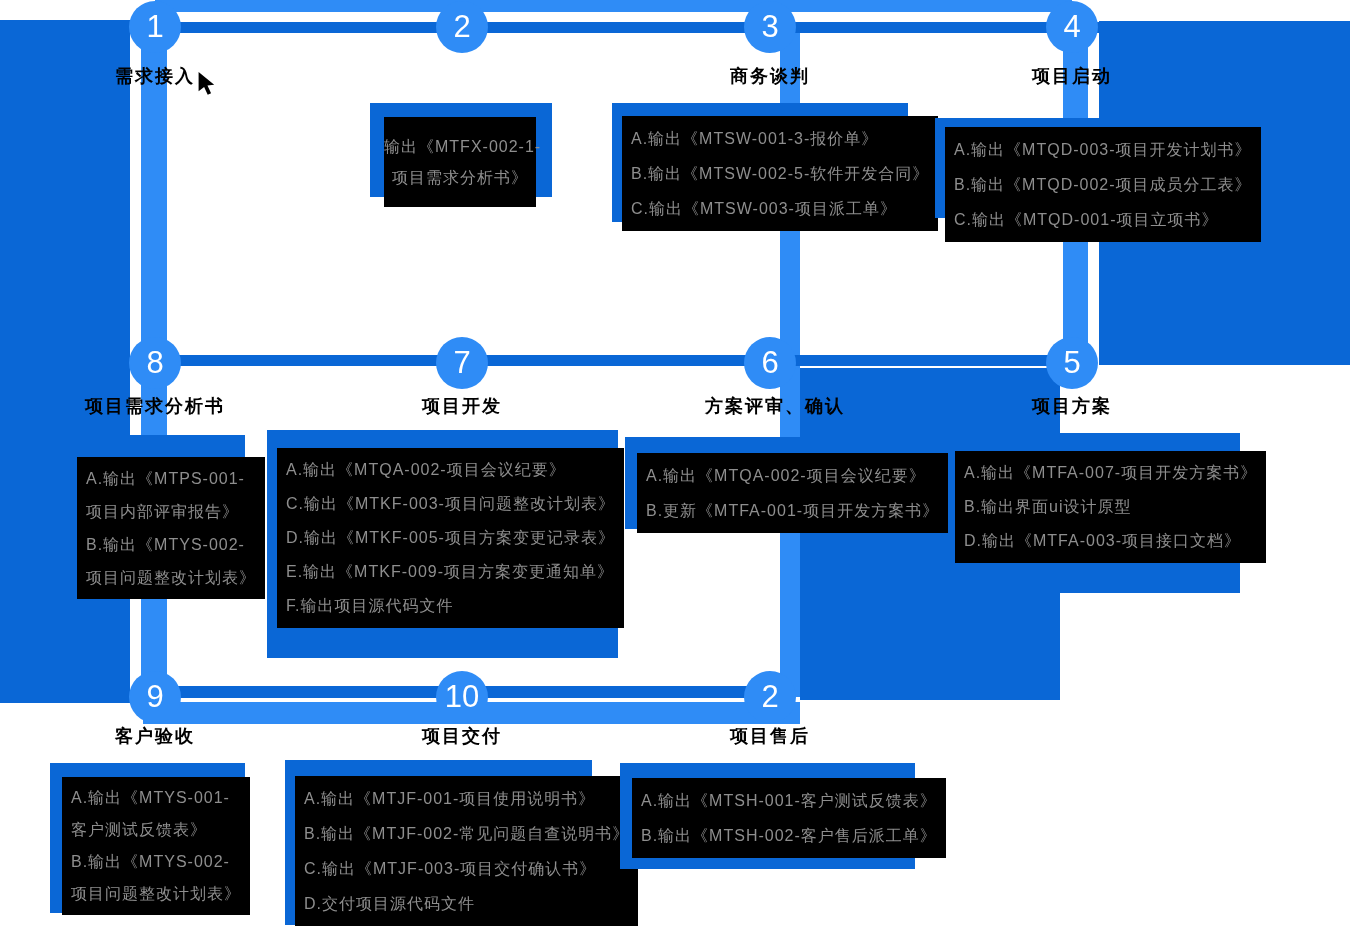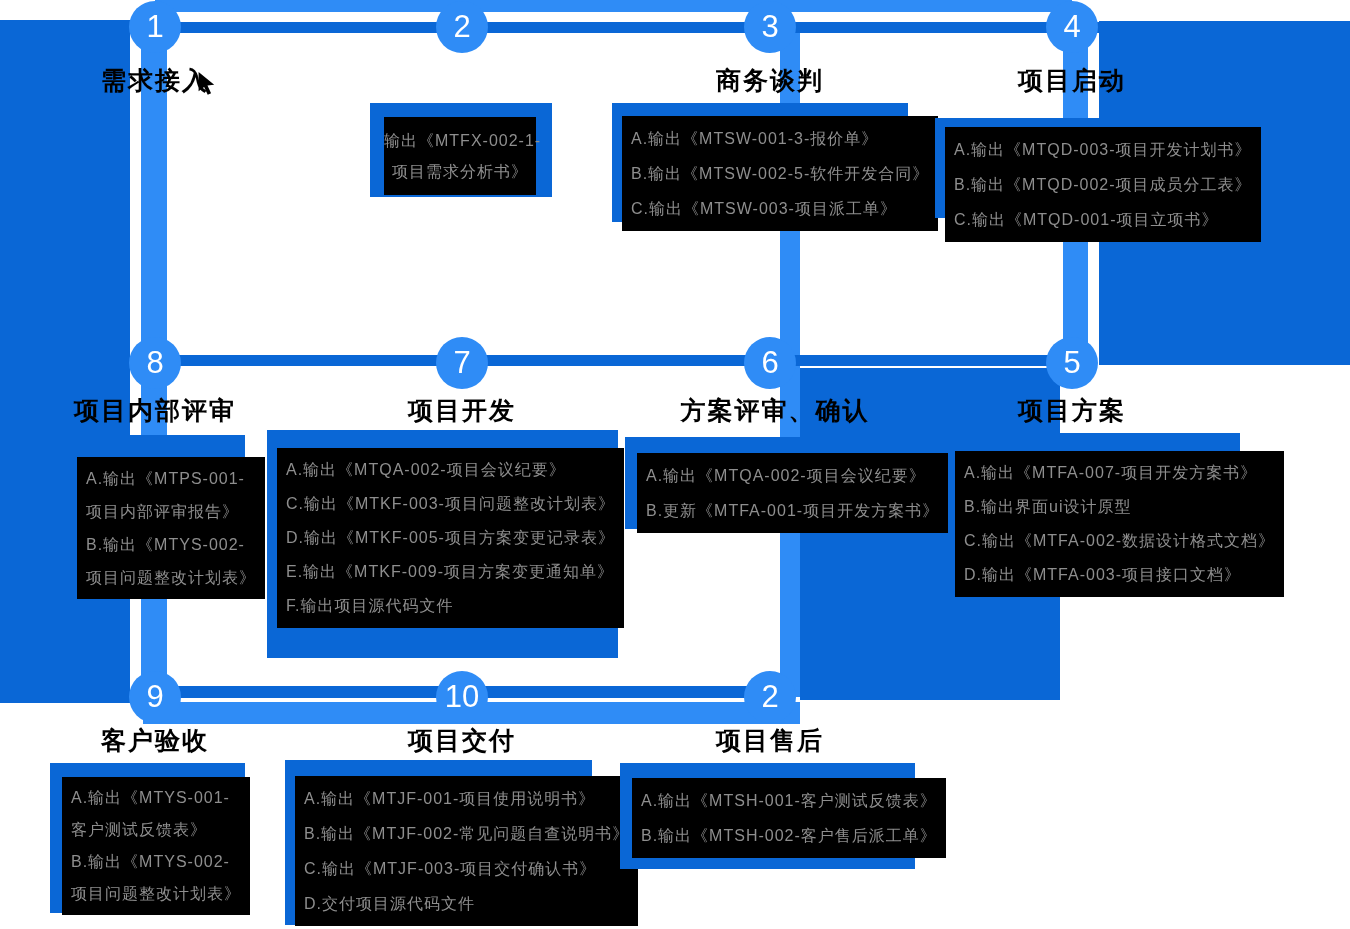--- a/index.html
+++ b/index.html
@@ -11,21 +11,21 @@
   .dark  { background:#0A67D6; }
   .light { background:#2F8CF6; }
   .z1 { z-index:1; } .z2 { z-index:2; } .z3 { z-index:3; }
   .panel { position:absolute; background:#0A67D6; z-index:4; }
   .bbox  {
     position:absolute; background:#000000; z-index:5;
     color:#8E8E8E; font-size:16px; letter-spacing:1px; padding:5px 9px;
   }
   .bbox div { white-space:nowrap; }
   .title {
-    position:absolute; color:#000000; font-size:25px; font-weight:bold;
+    position:absolute; color:#000000; font-size:18px; font-weight:bold;
     text-align:center; z-index:6; letter-spacing:2px; white-space:nowrap;
   }
   .circle {
     position:absolute; width:52px; height:52px; border-radius:50%;
     background:#2F8CF6; color:#ffffff; display:flex; align-items:center;
     justify-content:center; font-size:31px; z-index:7;
   }
   .cursor { position:absolute; z-index:8; }
 </style>
 </head>
@@ -46,33 +46,33 @@
   <div class="rect dark z3" style="left:155px;top:355px;width:917px;height:11px"></div>
   <div class="rect dark z3" style="left:155px;top:686px;width:615px;height:12px"></div>
   <div class="rect light z3" style="left:143px;top:702px;width:657px;height:22px"></div>
 
   <div class="title" style="left:55px;top:64px;width:200px">需求接入</div>
   <div class="title" style="left:670px;top:64px;width:200px">商务谈判</div>
   <div class="title" style="left:972px;top:64px;width:200px">项目启动</div>
   <div class="title" style="left:972px;top:394px;width:200px">项目方案</div>
   <div class="title" style="left:650px;top:394px;width:250px">方案评审、确认</div>
   <div class="title" style="left:362px;top:394px;width:200px">项目开发</div>
-  <div class="title" style="left:35px;top:394px;width:240px">项目内部评审</div>
+  <div class="title" style="left:35px;top:394px;width:240px">项目需求分析书</div>
   <div class="title" style="left:55px;top:724px;width:200px">客户验收</div>
   <div class="title" style="left:362px;top:724px;width:200px">项目交付</div>
   <div class="title" style="left:670px;top:724px;width:200px">项目售后</div>
 
   <div class="cursor" style="left:198px;top:72px">
     <svg width="18" height="24" viewBox="0 0 14 20">
         <path d="M0 0 L0 16 L4.6 12.4 L7.6 19 L10.4 17.8 L7.4 11.2 L13 10.6 Z" fill="#000"></path>
       </svg>
   </div>
 
   <div class="panel" style="left:370px;top:103px;width:182px;height:94px">
-    <div class="bbox" style="left:14px;top:14px;width:152px;line-height:31px;text-align:center;padding:8px 0">
+    <div class="bbox" style="left:14px;top:14px;width:152px;line-height:31px;text-align:center;padding:14px 0">
       <div>输出《MTFX-002-1-</div>
       <div>项目需求分析书》</div>
     </div>
   </div>
 
   <div class="panel" style="left:612px;top:103px;width:296px;height:119px">
     <div class="bbox" style="left:10px;top:13px;line-height:35px">
       <div>A.输出《MTSW-001-3-报价单》</div>
       <div>B.输出《MTSW-002-5-软件开发合同》</div>
       <div>C.输出《MTSW-003-项目派工单》</div>
@@ -84,21 +84,20 @@
       <div>A.输出《MTQD-003-项目开发计划书》</div>
       <div>B.输出《MTQD-002-项目成员分工表》</div>
       <div>C.输出《MTQD-001-项目立项书》</div>
     </div>
   </div>
 
   <div class="panel" style="left:933px;top:433px;width:307px;height:160px">
     <div class="bbox" style="left:22px;top:18px;line-height:34px">
       <div>A.输出《MTFA-007-项目开发方案书》</div>
       <div>B.输出界面ui设计原型</div>
-      <div>C.输出《MTFA-002-数据设计格式文档》</div>
       <div>D.输出《MTFA-003-项目接口文档》</div>
     </div>
   </div>
 
   <div class="panel" style="left:625px;top:437px;width:276px;height:92px">
     <div class="bbox" style="left:12px;top:16px;line-height:35px">
       <div>A.输出《MTQA-002-项目会议纪要》</div>
       <div>B.更新《MTFA-001-项目开发方案书》</div>
     </div>
   </div>

